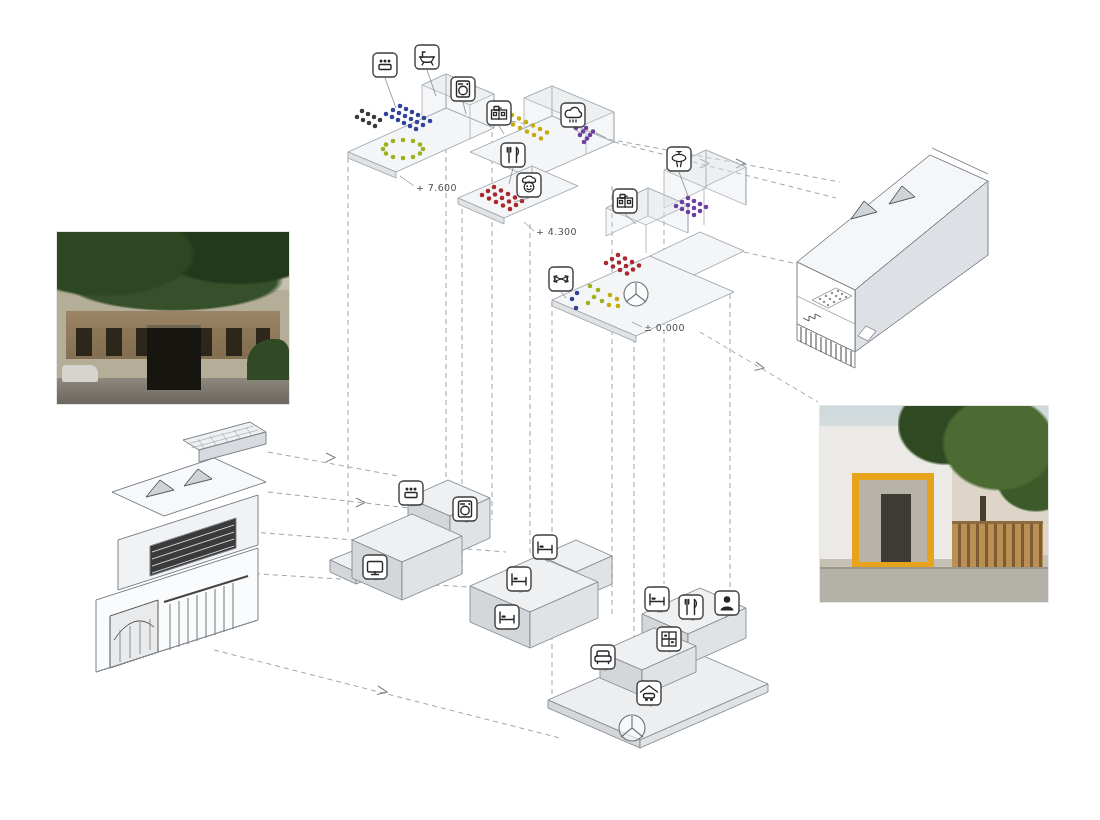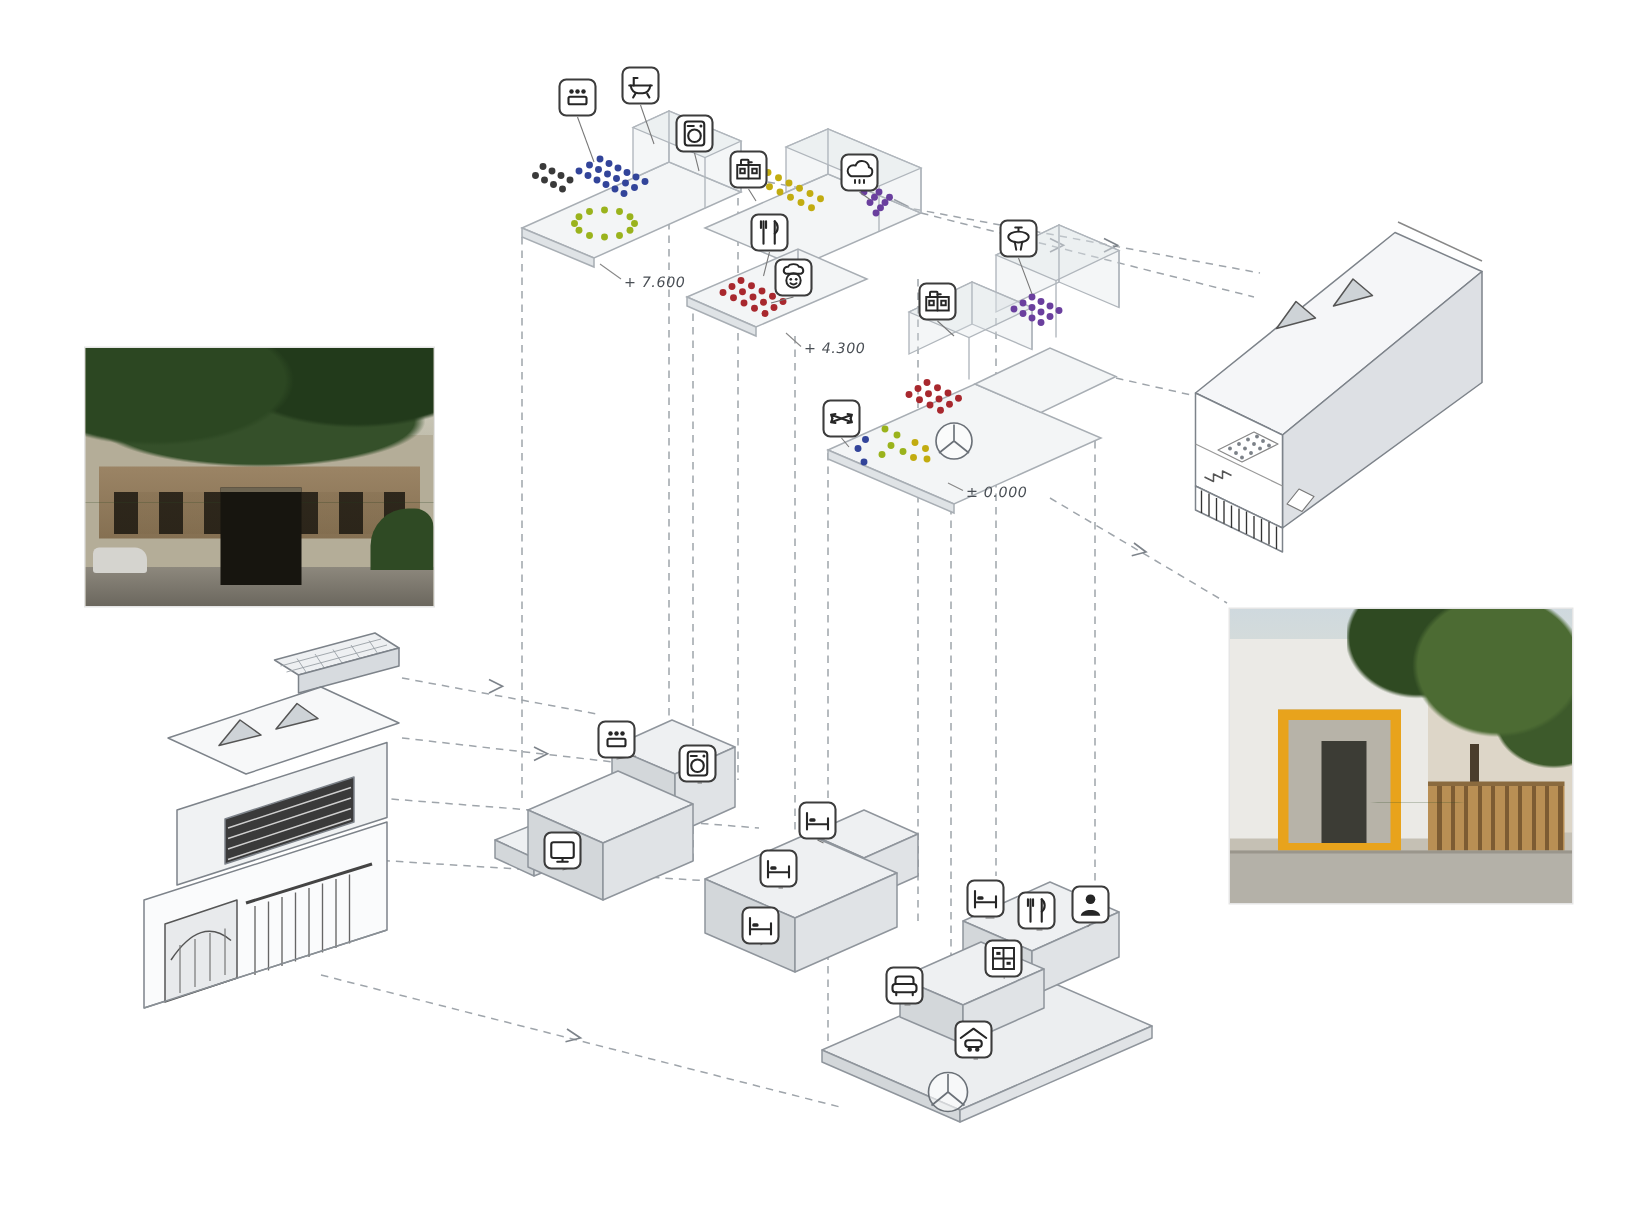--- a/index.html
+++ b/index.html
@@ -1,17 +1,17 @@
 <!DOCTYPE html>
 <html><head>
 <meta charset="utf-8">
 <style>
   html,body{margin:0;padding:0;background:#ffffff;}
   body{width:1100px;height:820px;font-family:"DejaVu Sans",sans-serif;}
-  #stage{position:relative;width:1100px;height:820px;background:#ffffff;overflow:hidden;font-style:italic;}
+  #stage{position:relative;width:1100px;height:820px;background:#ffffff;overflow:hidden;}
   #diagram-svg{position:absolute;left:0;top:0;}
   .lvl{font-size:9.5px;fill:#4a4f55;letter-spacing:.4px;font-family:"DejaVu Sans",sans-serif;}
   .photo{position:absolute;overflow:hidden;box-shadow:0 0 0 1px rgba(0,0,0,.10);}
   .abs{position:absolute;}
   
   .photo-existing{left:57px;top:232px;width:232px;height:172px;background:#b4ad98;}
   .p1-sky{left:0;top:0;right:0;height:34%;background:linear-gradient(#d9d7c9,#c2bfae);}
   .p1-foliage{left:-4%;top:-6%;width:108%;height:66%;
     background:radial-gradient(ellipse 60% 62% at 22% 28%,#2c4722 0 58%,rgba(0,0,0,0) 62%),
                radial-gradient(ellipse 58% 58% at 76% 20%,#223a1b 0 58%,rgba(0,0,0,0) 62%),

